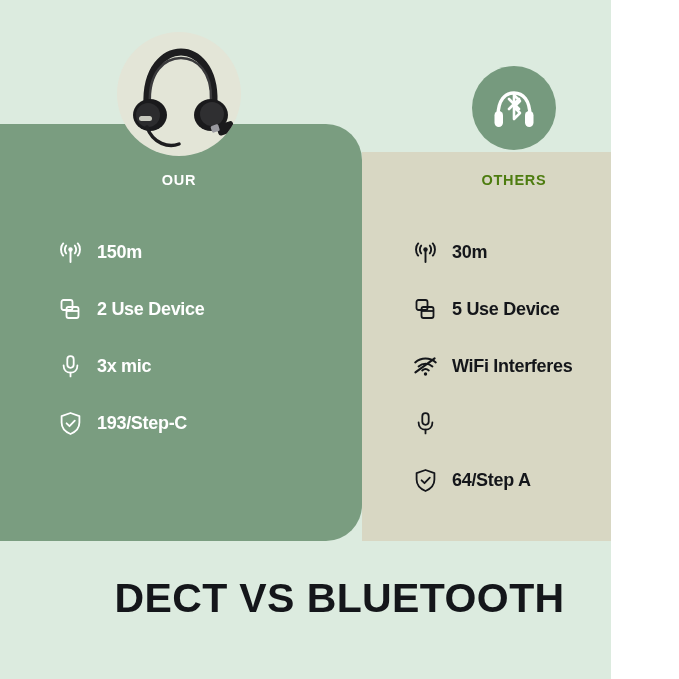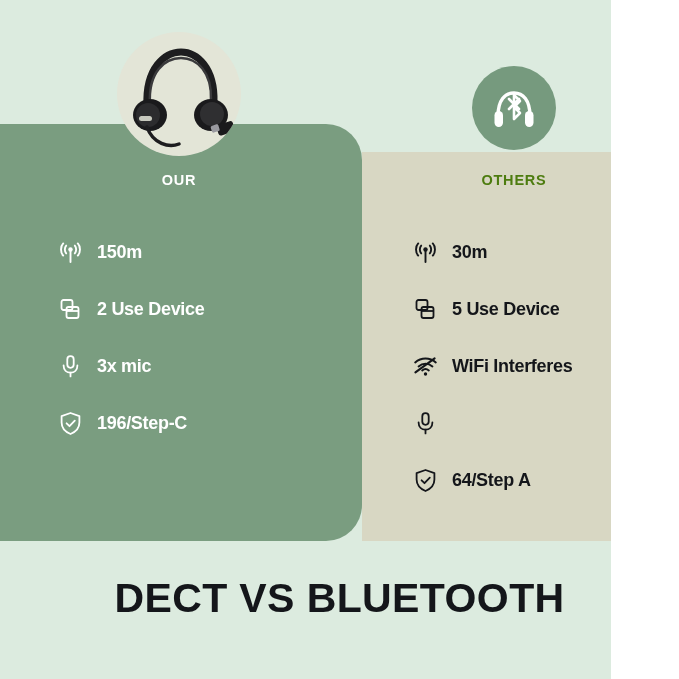--- a/index.html
+++ b/index.html
@@ -217,21 +217,21 @@
 
     <div class="feature-row">
       <span class="feature-icon">
         <svg width="27" height="27" viewBox="0 0 27 27">
           <g fill="none" stroke="#ffffff" stroke-width="1.8" stroke-linejoin="round" stroke-linecap="round">
             <path d="M13.5 3 L22.4 6.1 L22.4 12.6 C22.4 18.2 18.6 22 13.5 24 C8.4 22 4.6 18.2 4.6 12.6 L4.6 6.1 Z"></path>
             <path d="M9.6 13.3 L12.5 16.2 L17.8 10.6"></path>
           </g>
         </svg>
       </span>
-      <span class="feature-label">196/Step-C</span>
+      <span class="feature-label">193/Step-C</span>
     </div>
 
   </div>
 
   <div class="features others">
 
     <div class="feature-row">
       <span class="feature-icon">
         <svg width="27" height="27" viewBox="0 0 27 27">
           <g fill="none" stroke="#14161a" stroke-width="1.9" stroke-linecap="round">

